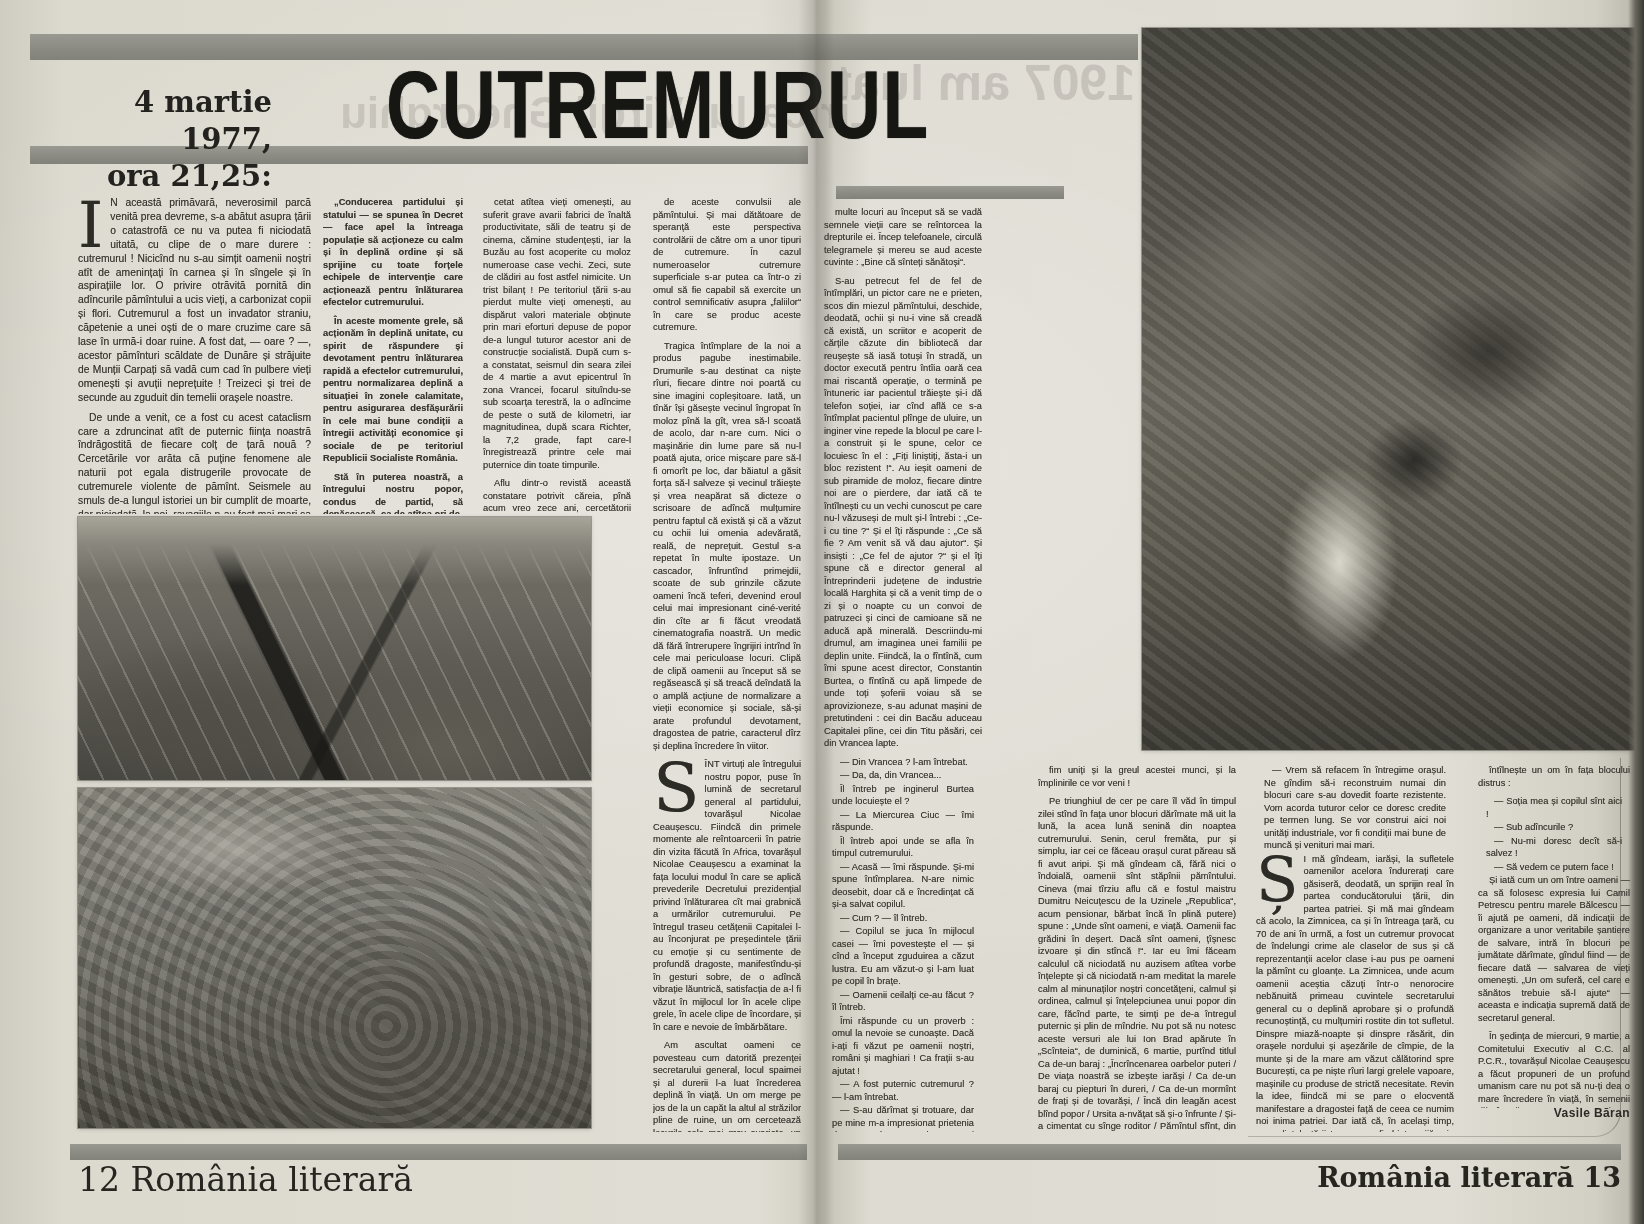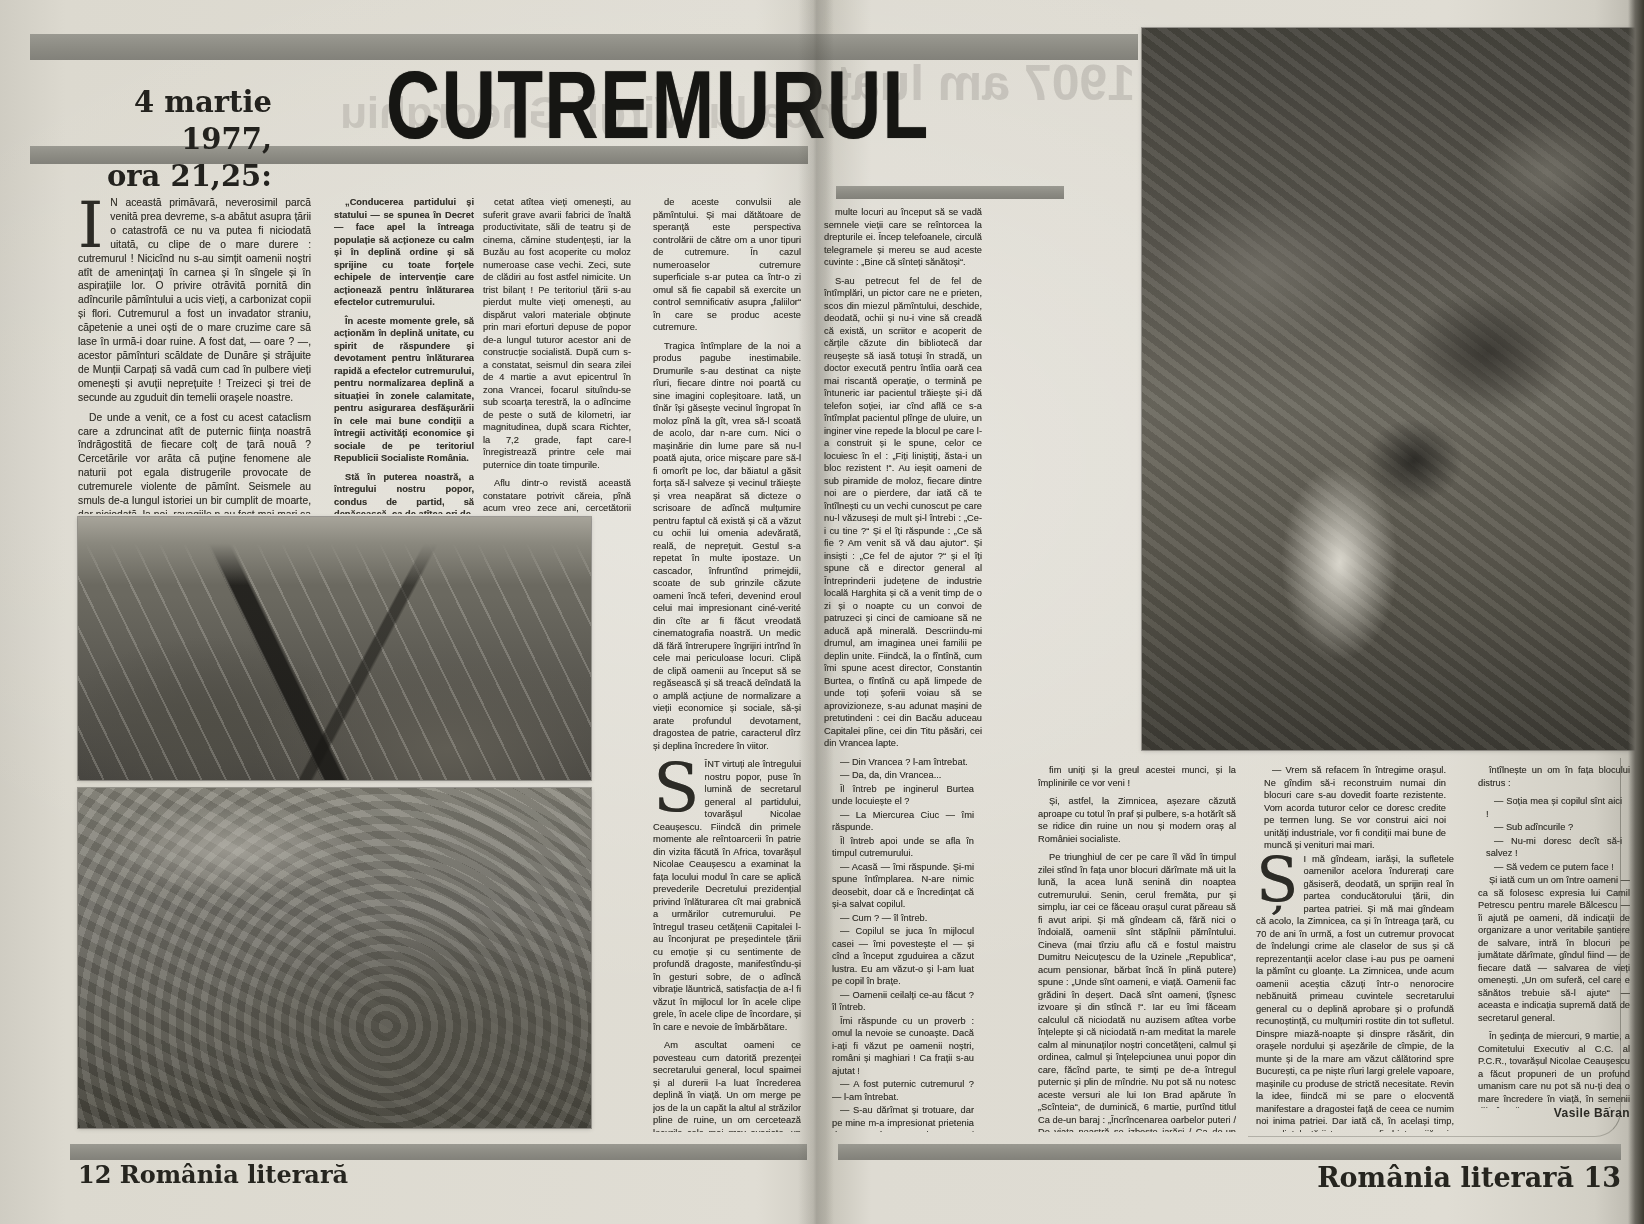--- a/index.html
+++ b/index.html
@@ -29,21 +29,21 @@
   #showthrough-right{left:835px;top:54px;font-size:50px;color:rgba(105,102,95,.22);}
 
   .col{position:absolute;overflow:hidden;text-align:justify;color:#37352e;
     font-size:9.3px;line-height:12.5px;text-shadow:0 0 .5px rgba(55,53,46,.55);}
   .col .para{margin:0 0 6px;text-indent:11px;}
   .col .para.d{margin:0 8px 1px;text-indent:8px;}
   .col .para.b{font-weight:bold;}
   .col .para.dcp{text-indent:0;}
   .dc{float:left;font-family:"DejaVu Serif",serif;color:#2c2b26;}
   #col1{left:78px;top:196px;width:233px;height:318px;font-size:10.3px;line-height:13.9px;}
-  #col2{left:323px;top:196px;width:140px;height:318px;margin-left:11px;}
+  #col2{left:323px;top:196px;width:140px;height:318px;}
   #col3{left:483px;top:196px;width:148px;height:320px;}
   #col4{left:653px;top:196px;width:148px;height:936px;}
   #col5{left:824px;top:206px;width:158px;height:926px;}
   #col6{left:1038px;top:764px;width:198px;height:368px;}
   #col7{left:1256px;top:764px;width:198px;height:368px;}
   #col8{left:1478px;top:764px;width:152px;height:344px;}
   #col1 .dc{font-size:64px;line-height:52px;margin:3px 7px 0 0;}
   #col4 .dc{font-size:68px;line-height:55px;margin:2px 5px 0 0;}
   #col7 .dc{font-size:62px;line-height:50px;margin:2px 5px 0 0;}
 
@@ -67,21 +67,21 @@
     radial-gradient(70px 60px at 55% 60%,rgba(30,29,26,.8),rgba(30,29,26,0) 70%),
     radial-gradient(120px 90px at 70% 45%,rgba(40,38,34,.7),rgba(40,38,34,0) 70%),
     radial-gradient(150px 110px at 24% 34%,rgba(125,122,113,.6),rgba(125,122,113,0) 70%),
     radial-gradient(110px 80px at 82% 20%,rgba(135,132,122,.5),rgba(135,132,122,0) 70%),
     repeating-linear-gradient(37deg,rgba(255,255,255,.05) 0 6px,rgba(0,0,0,.08) 6px 13px),
     linear-gradient(180deg,#47453e 0%,#5a574f 28%,#6e6b61 52%,#5c594f 74%,#3e3c35 100%);}
 
   #author-signature{position:absolute;left:1470px;top:1106px;width:160px;text-align:right;
     font-weight:bold;font-size:12px;color:#2b2a25;letter-spacing:.4px;}
   #page-number-left{position:absolute;left:78px;top:1160px;
-    font-family:"DejaVu Serif",serif;font-weight:bold;font-size:24px;color:#26251f;}
+    font-family:"DejaVu Serif",serif;font-weight:normal;font-size:33px;color:#26251f;}
   #page-number-right{position:absolute;left:1150px;top:1162px;width:471px;text-align:right;
     font-family:"DejaVu Serif",serif;font-weight:bold;font-size:27px;color:#26251f;}
 
   #article-box-line{position:absolute;left:1248px;top:758px;width:372px;height:378px;
     border-right:1.5px solid rgba(75,73,66,.45);border-bottom:1.5px solid rgba(75,73,66,.30);
     border-bottom-right-radius:26px;pointer-events:none;}
   #gutter-shadow{position:absolute;left:798px;top:0;width:36px;height:1224px;
     background:linear-gradient(90deg,rgba(70,68,60,0),rgba(70,68,60,.18) 42%,rgba(70,68,60,.30) 52%,rgba(70,68,60,0));}
   #scan-edge-right{position:absolute;right:0;top:0;width:16px;height:1224px;
     background:linear-gradient(90deg,rgba(60,58,52,0),#6a675f 45%,#3a382f 100%);}
@@ -135,21 +135,20 @@
       <p class="para d">— Acasă — îmi răspunde. Și-mi spune întîmplarea. N-are nimic deosebit, doar că e încredințat că și-a salvat copilul.</p>
       <p class="para d">— Cum ? — îl întreb.</p>
       <p class="para d">— Copilul se juca în mijlocul casei — îmi povestește el — și cînd a început zguduirea a căzut lustra. Eu am văzut-o și l-am luat pe copil în brațe.</p>
       <p class="para d">— Oamenii ceilalți ce-au făcut ? îl întreb.</p>
       <p class="para d">Îmi răspunde cu un proverb : omul la nevoie se cunoaște. Dacă i-ați fi văzut pe oamenii noștri, români și maghiari ! Ca frații s-au ajutat !</p>
       <p class="para d">— A fost puternic cutremurul ? — l-am întrebat.</p>
       <p class="para d">— S-au dărîmat și trotuare, dar pe mine m-a impresionat prietenia de care vorbeam. Unul pentru toți și toți pentru unul !</p>
     </div>
   <div class="col" id="col6">
       <p class="para">fim uniți și la greul acestei munci, și la împlinirile ce vor veni !</p>
-      <p class="para">Și, astfel, la Zimnicea, așezare căzută aproape cu totul în praf și pulbere, s-a hotărît să se ridice din ruine un nou și modern oraș al României socialiste.</p>
       <p class="para">Pe triunghiul de cer pe care îl văd în timpul zilei stînd în fața unor blocuri dărîmate mă uit la lună, la acea lună senină din noaptea cutremurului. Senin, cerul fremăta, pur și simplu, iar cei ce făceau orașul curat păreau să fi avut aripi. Și mă gîndeam că, fără nici o îndoială, oamenii sînt stăpînii pămîntului. Cineva (mai tîrziu aflu că e fostul maistru Dumitru Neicuțescu de la Uzinele „Republica“, acum pensionar, bărbat încă în plină putere) spune : „Unde sînt oameni, e viață. Oamenii fac grădini în deșert. Dacă sînt oameni, țîșnesc izvoare și din stîncă !“. Iar eu îmi făceam calculul că niciodată nu auzisem atîtea vorbe înțelepte și că niciodată n-am meditat la marele calm al minunaților noștri concetățeni, calmul și ordinea, calmul și înțelepciunea unui popor din care, făcînd parte, te simți pe de-a întregul puternic și plin de mîndrie. Nu pot să nu notesc aceste versuri ale lui Ion Brad apărute în „Scînteia“, de duminică, 6 martie, purtînd titlul Ca de-un baraj : „Încrîncenarea oarbelor puteri / De viața noastră se izbește iarăși / Ca de-un baraj cu piepturi în dureri, / Ca de-un mormînt de frați și de tovarăși, / Încă din leagăn acest blînd popor / Ursita a-nvățat să și-o înfrunte / Și-a cimentat cu sînge roditor / Pămîntul sfînt, din mare pîn-la munte. / Nimic nu poate frînge-acest ciment, / Nici o mîhnire nu-i oprește sporul / De-a ține fruntea sus și în prezent, / De-a ne-nfiora de frunte viitorul. / Cu lacrimi pe obraz</p>
     </div>
   <div class="col" id="col7">
       <p class="para d">— Vrem să refacem în întregime orașul. Ne gîndim să-i reconstruim numai din blocuri care s-au dovedit foarte rezistente. Vom acorda tuturor celor ce doresc credite pe termen lung. Se vor construi aici noi unități industriale, vor fi condiții mai bune de muncă și venituri mai mari.</p>
       <p class="para dcp"><span class="dc">Ș</span>I mă gîndeam, iarăși, la sufletele oamenilor acelora îndurerați care găsiseră, deodată, un sprijin real în partea conducătorului țării, din partea patriei. Și mă mai gîndeam că acolo, la Zimnicea, ca și în întreaga țară, cu 70 de ani în urmă, a fost un cutremur provocat de îndelungi crime ale claselor de sus și că reprezentanții acelor clase i-au pus pe oameni la pămînt cu gloanțe. La Zimnicea, unde acum oamenii aceștia căzuți într-o nenorocire nebănuită primeau cuvintele secretarului general cu o deplină aprobare și o profundă recunoștință, cu mulțumiri rostite din tot sufletul. Dinspre miază-noapte și dinspre răsărit, din orașele nordului și așezările de cîmpie, de la munte și de la mare am văzut călătorind spre București, ca pe niște rîuri largi grelele vapoare, mașinile cu produse de strictă necesitate. Revin la idee, fiindcă mi se pare o elocventă manifestare a dragostei față de ceea ce numim noi inima patriei. Dar iată că, în același timp, președintele țării trece cu o fierbinte grijă prin Turnu Măgurele, prin Slatina și prin Craiova, și prin atîtea alte localități, iar la întoarcerea în București</p>
     </div>
   <div class="col" id="col8">
       <p class="para">întîlnește un om în fața blocului distrus :</p>
       <p class="para d">— Soția mea și copilul sînt aici !</p>
       <p class="para d">— Sub adîncurile ?</p>

